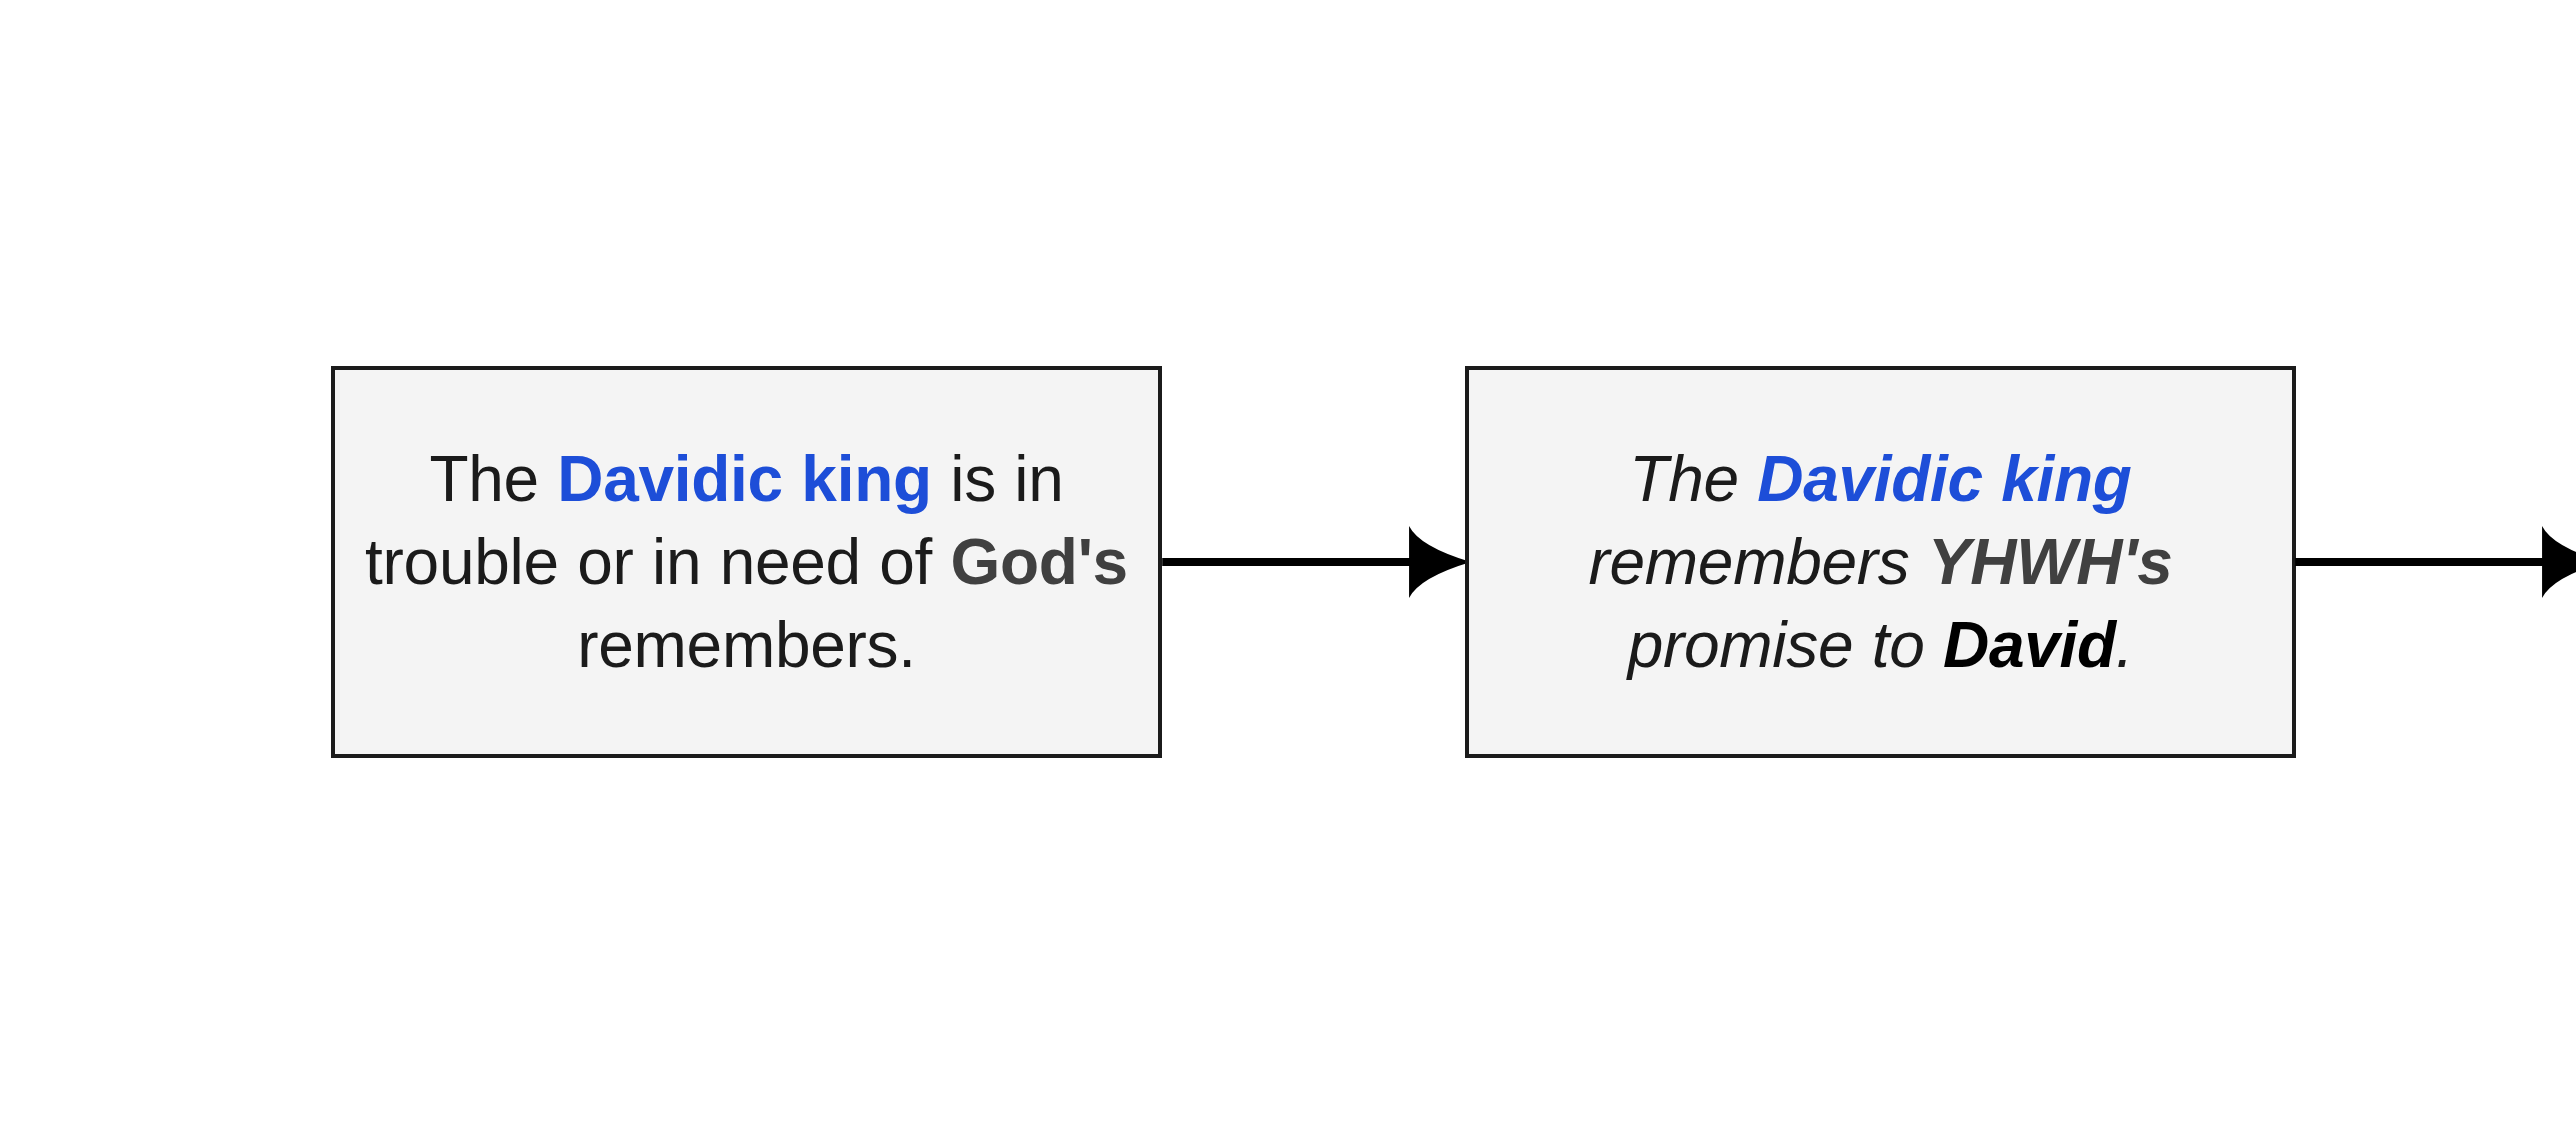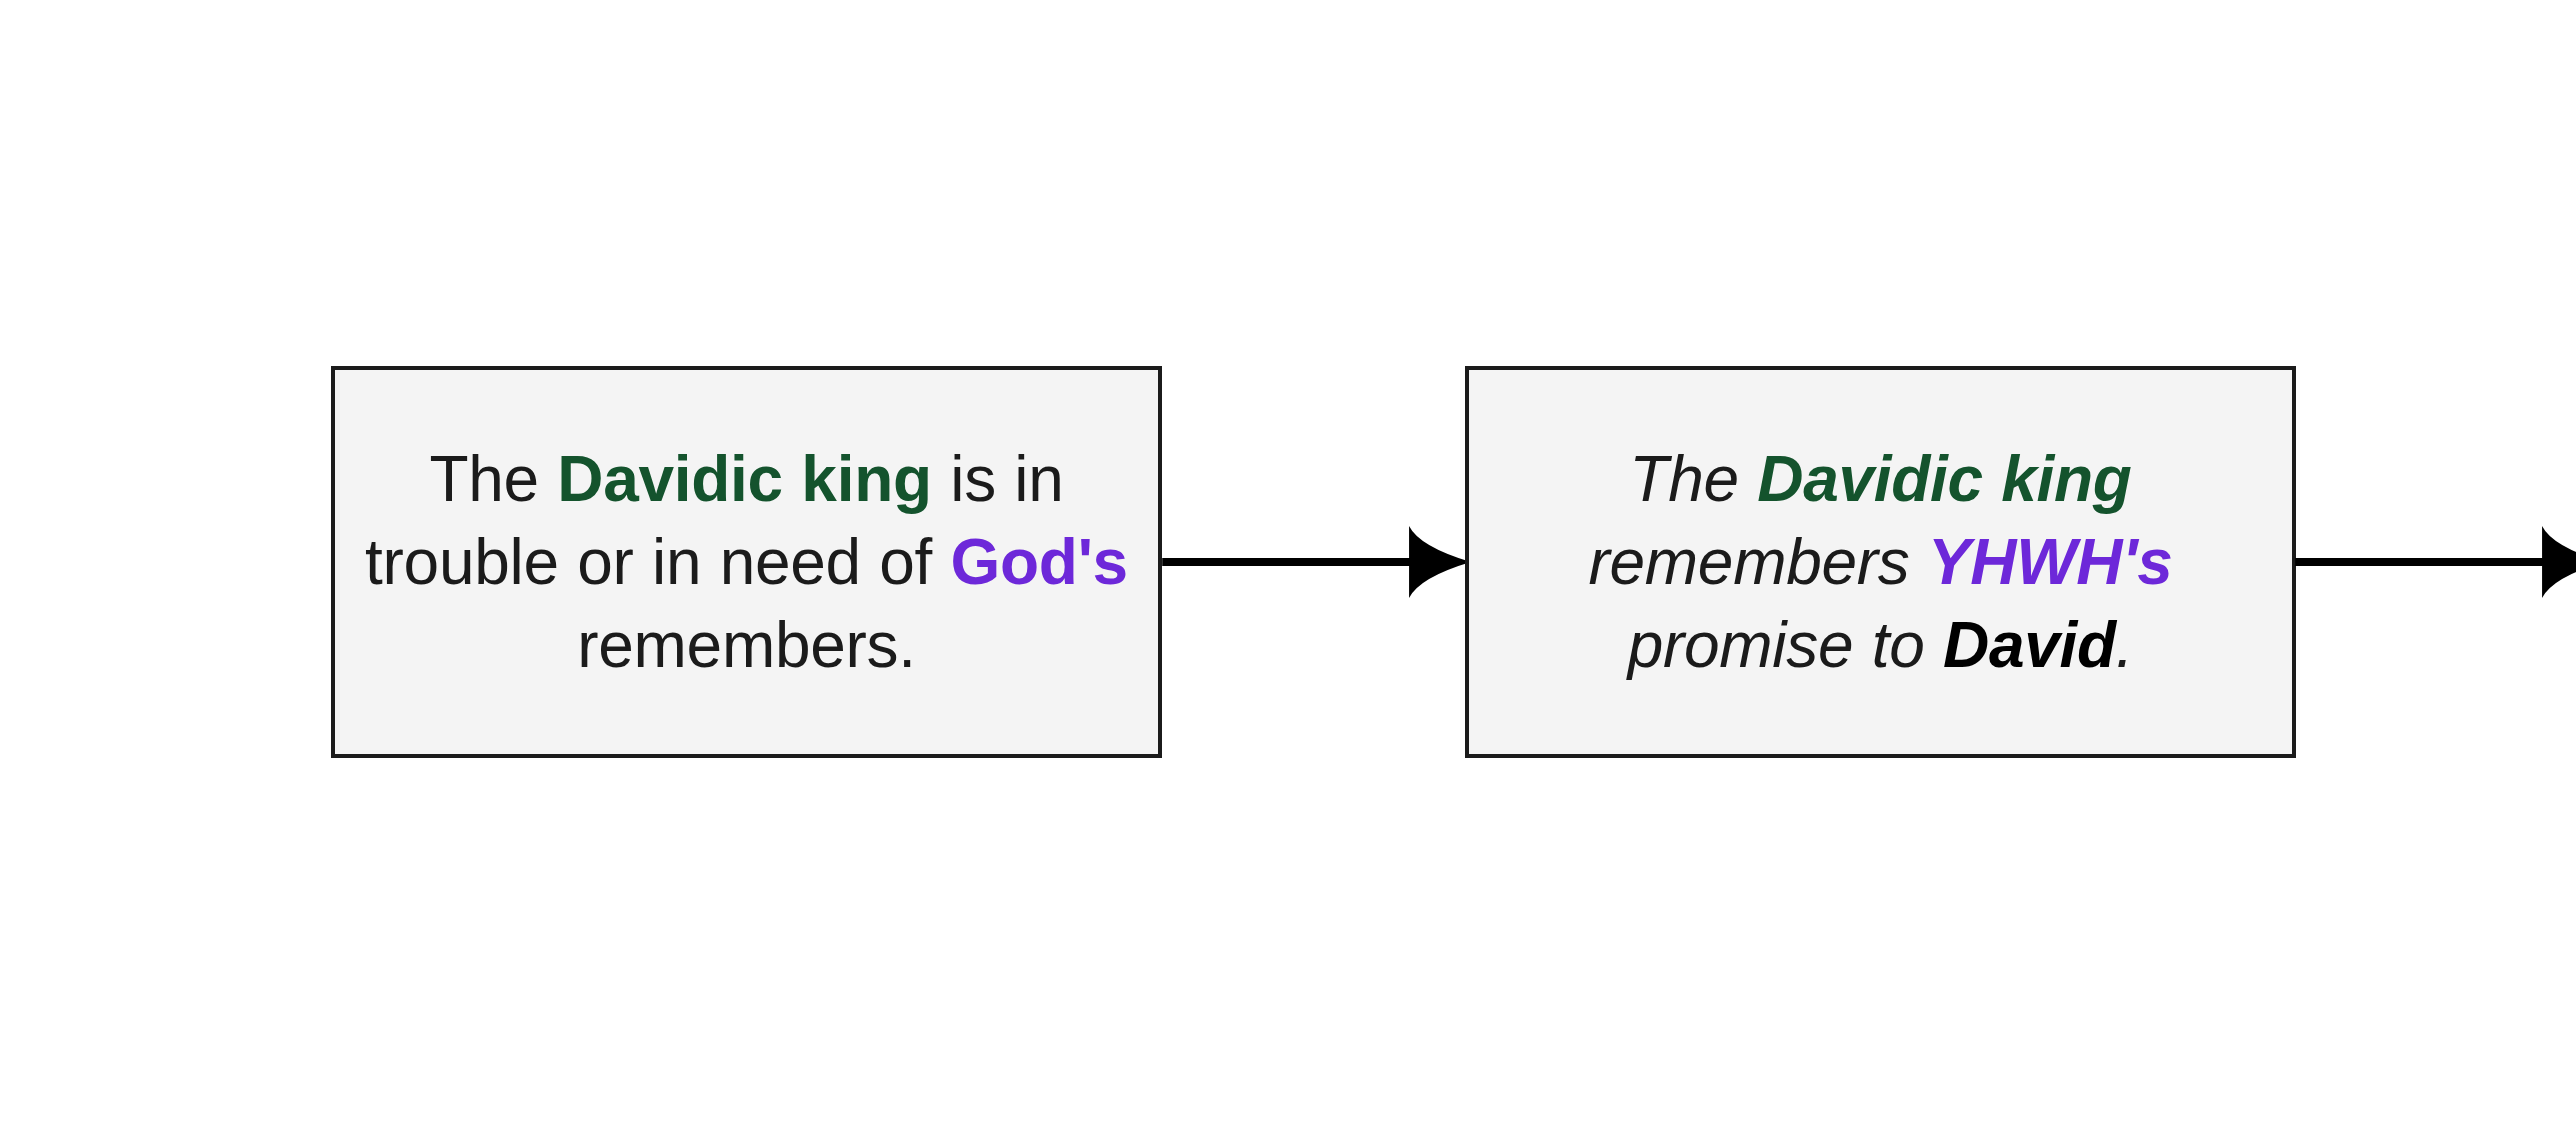--- a/index.html
+++ b/index.html
@@ -47,22 +47,22 @@
     line-height: 83px;
     color: #1b1b1b;
     font-stretch: condensed;
     letter-spacing: -0.3px;
     word-spacing: 1px;
   }
 
   .kw {
     font-weight: bold;
   }
-  .kw-king   { color: #14532d; }
-  .kw-yhwh   { color: #6d28d9; }
+  .kw-king   { color: #1d4ed8; }
+  .kw-yhwh   { color: #404040; }
   .kw-david  { color: #000000; }
 
   
   .flow-arrow {
     position: absolute;
     top: 526px;
     width: 309px;
     height: 72px;
   }
   #arrow-1 { left: 1162px; }

